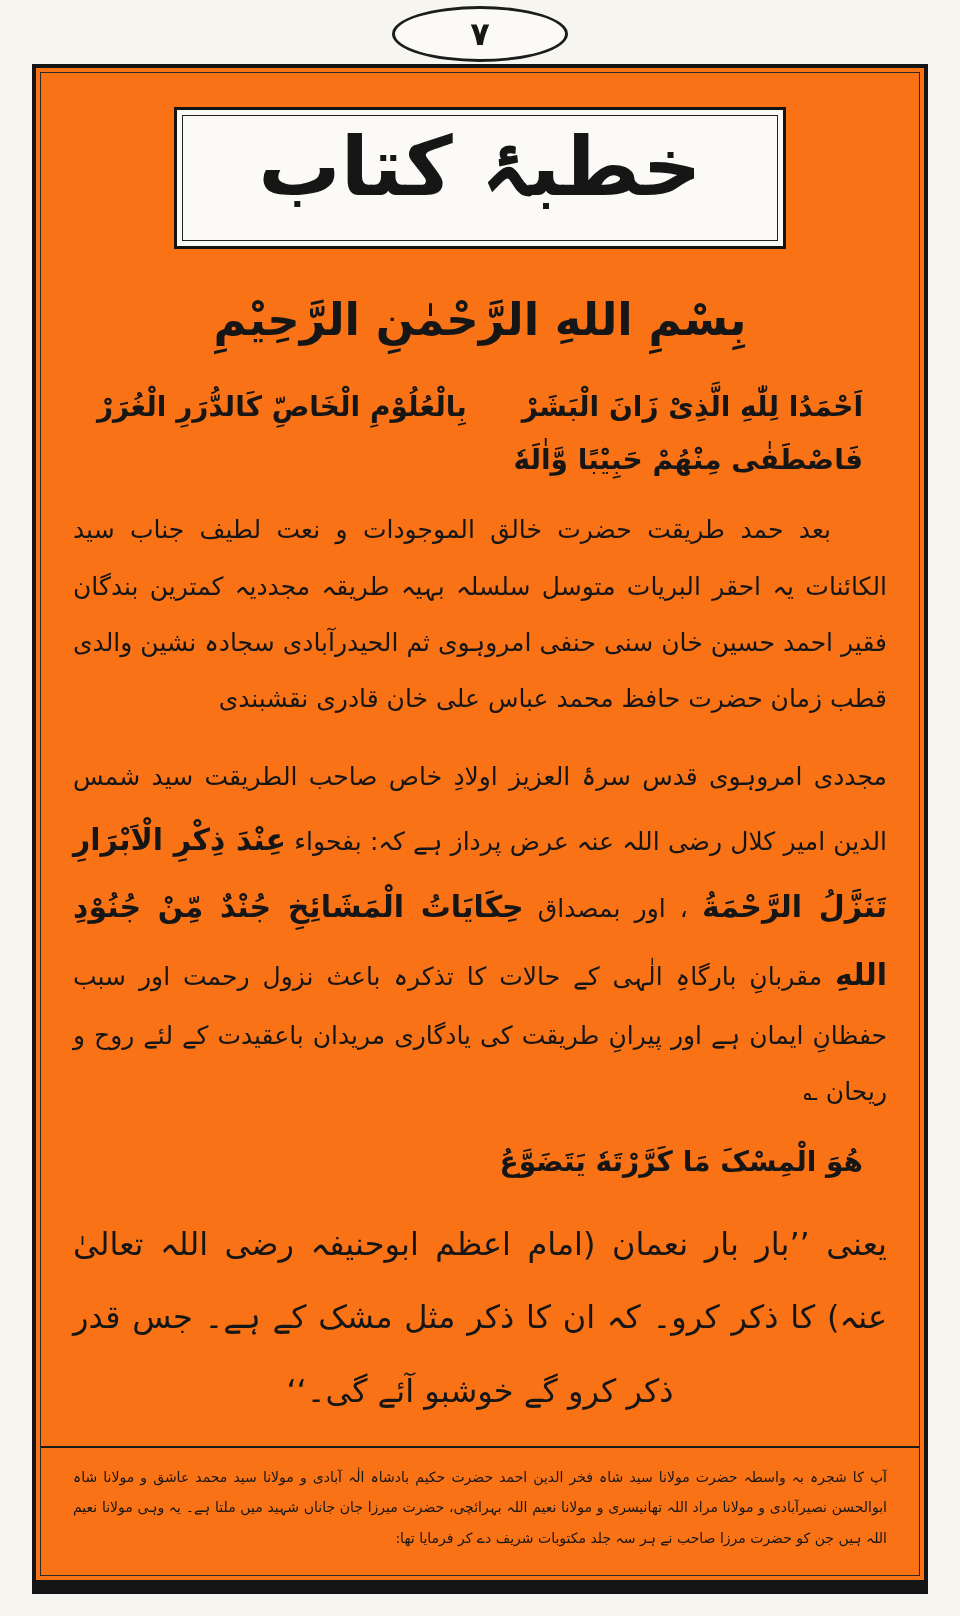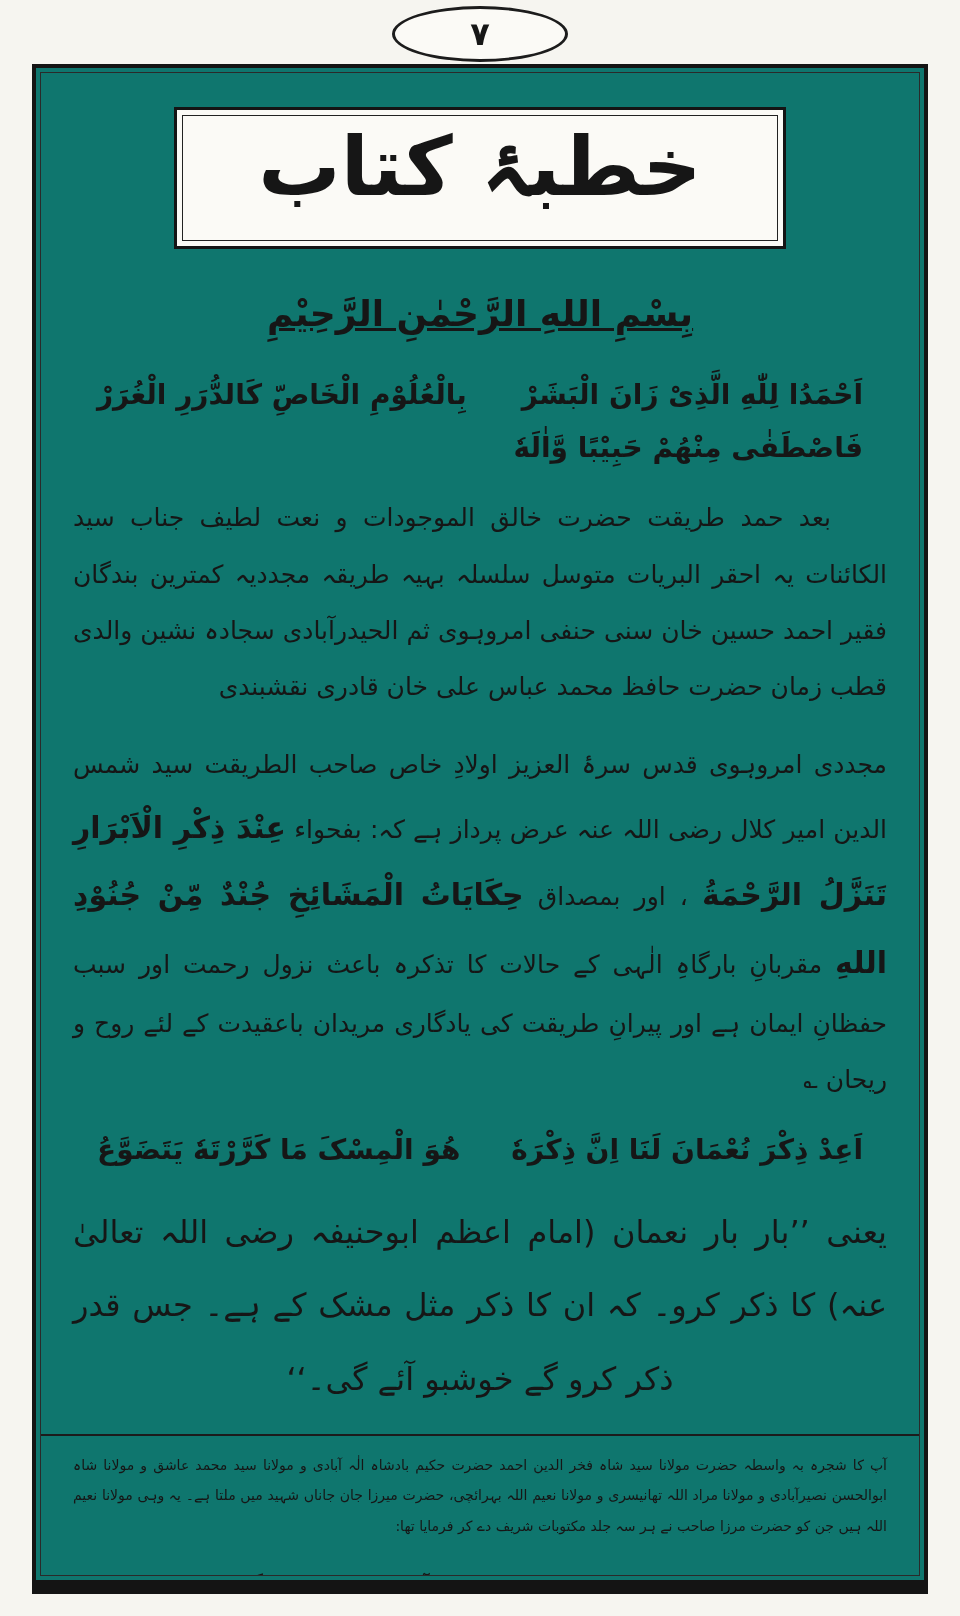--- a/index.html
+++ b/index.html
@@ -32,21 +32,21 @@
   .page-number-oval .num {
     font-size: 32px;
     font-weight: bold;
     line-height: 1;
   }
   
   .page-frame-outer {
     margin: 2px 32px 0 32px;
     border: 4px solid #141414;
     border-bottom-width: 14px;
-    background: #0f766e;
+    background: #f97316;
     height: 1530px;
     box-sizing: border-box;
     padding: 4px;
   }
   .page-frame-inner {
     border: 1px solid #2a2a2a;
     height: 100%;
     box-sizing: border-box;
     padding: 28px 30px 10px 30px;
     overflow: hidden;
@@ -66,24 +66,23 @@
   }
   .title-text {
     font-size: 82px;
     font-weight: bold;
     letter-spacing: 2px;
     line-height: 1.15;
   }
   
   .bismillah {
     text-align: center;
-    font-size: 36px;
+    font-size: 45px;
     font-weight: bold;
     margin: 10px 0 34px 0;
-    text-decoration: underline;
   }
   
   .couplet-row {
     display: flex;
     justify-content: space-between;
     direction: rtl;
     font-size: 28px;
     font-weight: bold;
     padding: 10px 26px;
   }
@@ -155,21 +154,20 @@
     </div>
     <div class="couplet-row">
       <span class="hemistich">فَاصْطَفٰی مِنْهُمْ حَبِيْبًا وَّاٰلَهٗ</span>
     </div>
 
     <p class="prose first">بعد حمد طریقت حضرت خالق الموجودات و نعت لطیف جناب سید الکائنات یہ احقر البریات متوسل سلسلہ بہیہ طریقہ مجددیہ کمترین بندگان فقیر احمد حسین خان سنی حنفی امروہوی ثم الحیدرآبادی سجادہ نشین والدی قطب زمان حضرت حافظ محمد عباس علی خان قادری نقشبندی</p>
 
     <p class="prose"><span>مجددی امروہوی قدس سرۂ العزیز اولادِ خاص صاحب الطریقت سید شمس الدین امیر کلال رضی اللہ عنہ عرض پرداز ہے کہ: بفحواء </span><span class="arabic-quote">عِنْدَ ذِکْرِ الْاَبْرَارِ تَنَزَّلُ الرَّحْمَةُ</span><span> ، اور بمصداق </span><span class="arabic-quote">حِکَایَاتُ الْمَشَائِخِ جُنْدٌ مِّنْ جُنُوْدِ اللهِ</span><span> مقربانِ بارگاہِ الٰہی کے حالات کا تذکرہ باعث نزول رحمت اور سبب حفظانِ ایمان ہے اور پیرانِ طریقت کی یادگاری مریدان باعقیدت کے لئے روح و ریحان ؎</span></p>
 
     <div class="couplet-row" style="margin-top:14px;">
-      <span class="hemistich">اَعِدْ ذِکْرَ نُعْمَانَ لَنَا اِنَّ ذِکْرَهٗ</span>
       <span class="hemistich">هُوَ الْمِسْکَ مَا کَرَّرْتَهٗ يَتَضَوَّعُ</span>
     </div>
 
     <p class="translation">یعنی ’’بار بار نعمان (امام اعظم ابوحنیفہ رضی اللہ تعالیٰ عنہ) کا ذکر کرو۔ کہ ان کا ذکر مثل مشک کے ہے۔ جس قدر ذکر کرو گے خوشبو آئے گی۔‘‘</p>
 
     <hr class="footnote-divider">
     <p class="footnote">آپ کا شجرہ بہ واسطہ حضرت مولانا سید شاہ فخر الدین احمد حضرت حکیم بادشاہ الٰہ آبادی و مولانا سید محمد عاشق و مولانا شاہ ابوالحسن نصیرآبادی و مولانا مراد اللہ تھانیسری و مولانا نعیم اللہ بہرائچی، حضرت میرزا جان جاناں شہید میں ملتا ہے۔ یہ وہی مولانا نعیم اللہ ہیں جن کو حضرت مرزا صاحب نے ہر سہ جلد مکتوبات شریف دے کر فرمایا تھا:</p>
     <p class="footnote-quote">’’لو امانت حضرت مجدد علیہ الرحمۃ آپ کو تفویض کی گئی۔‘‘</p>
 
   </div>

